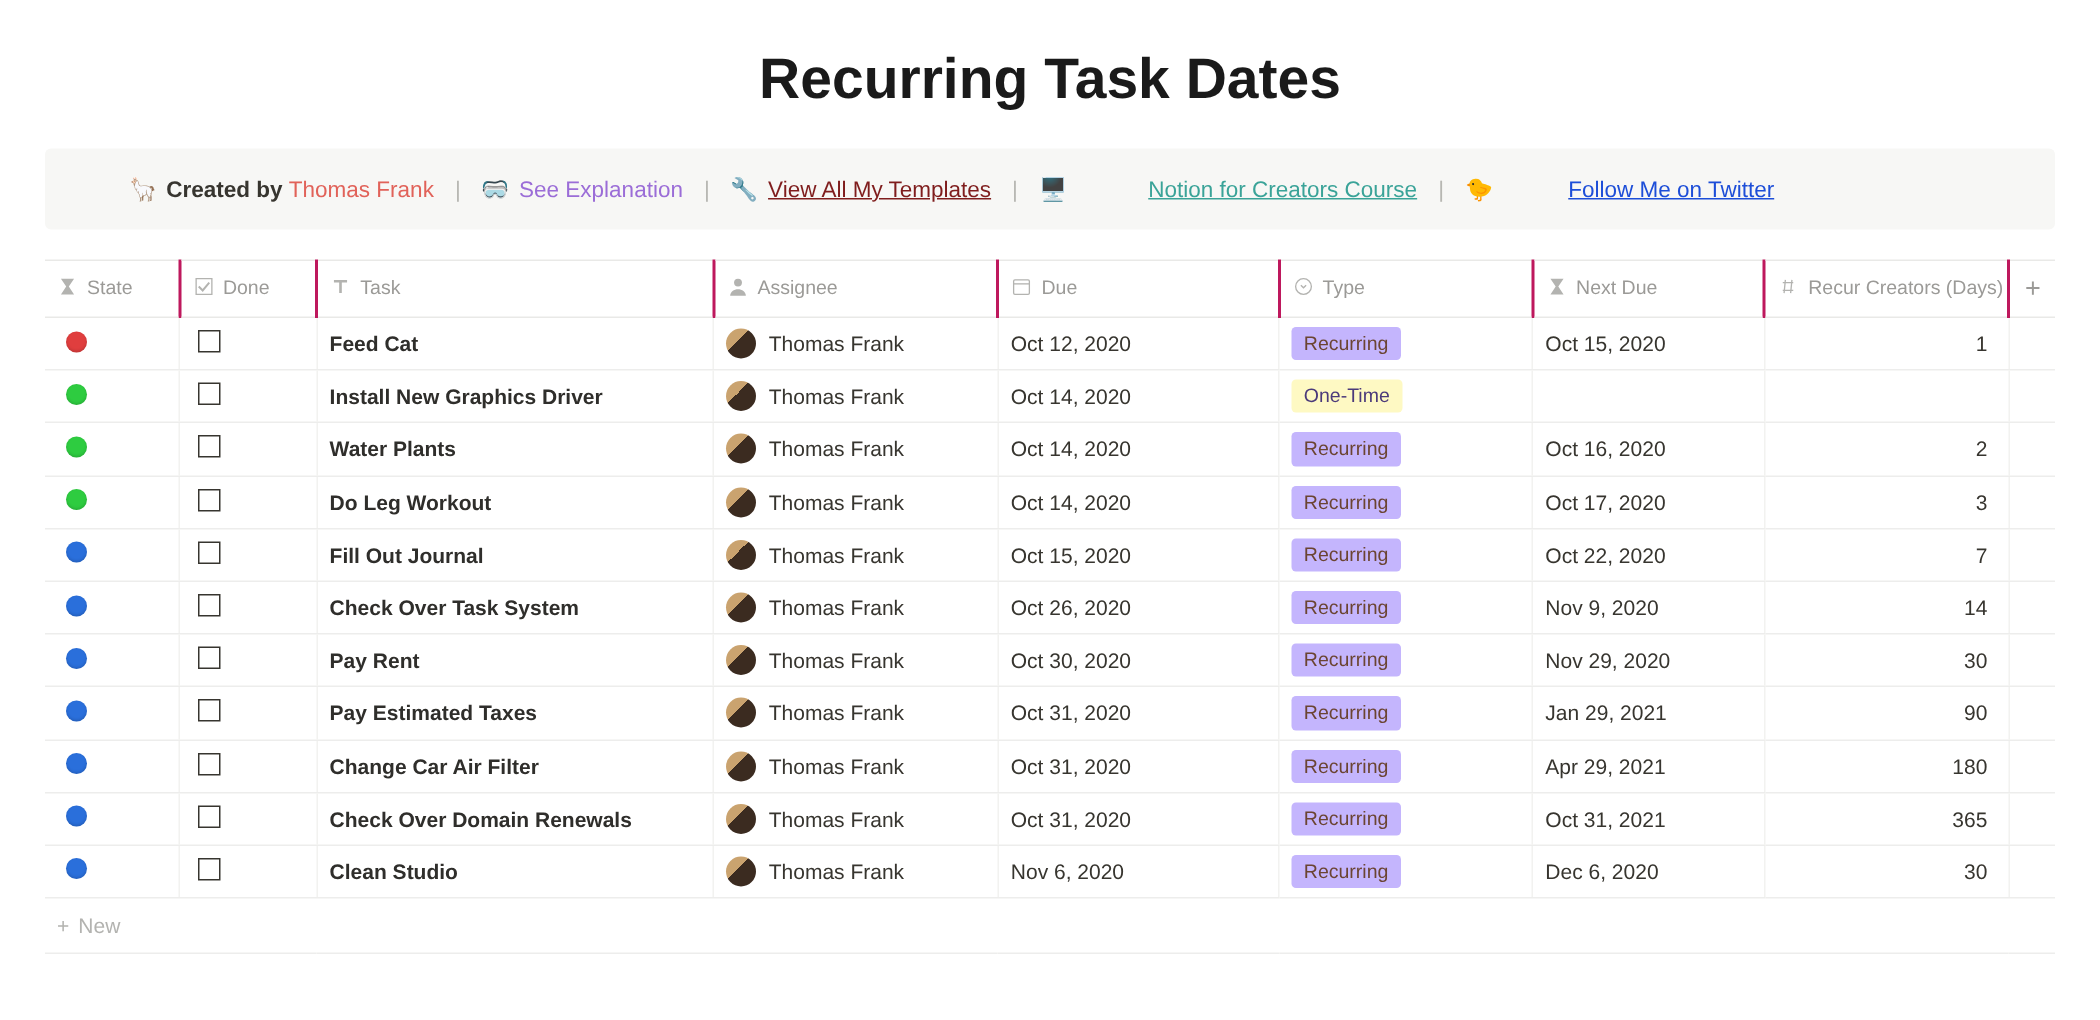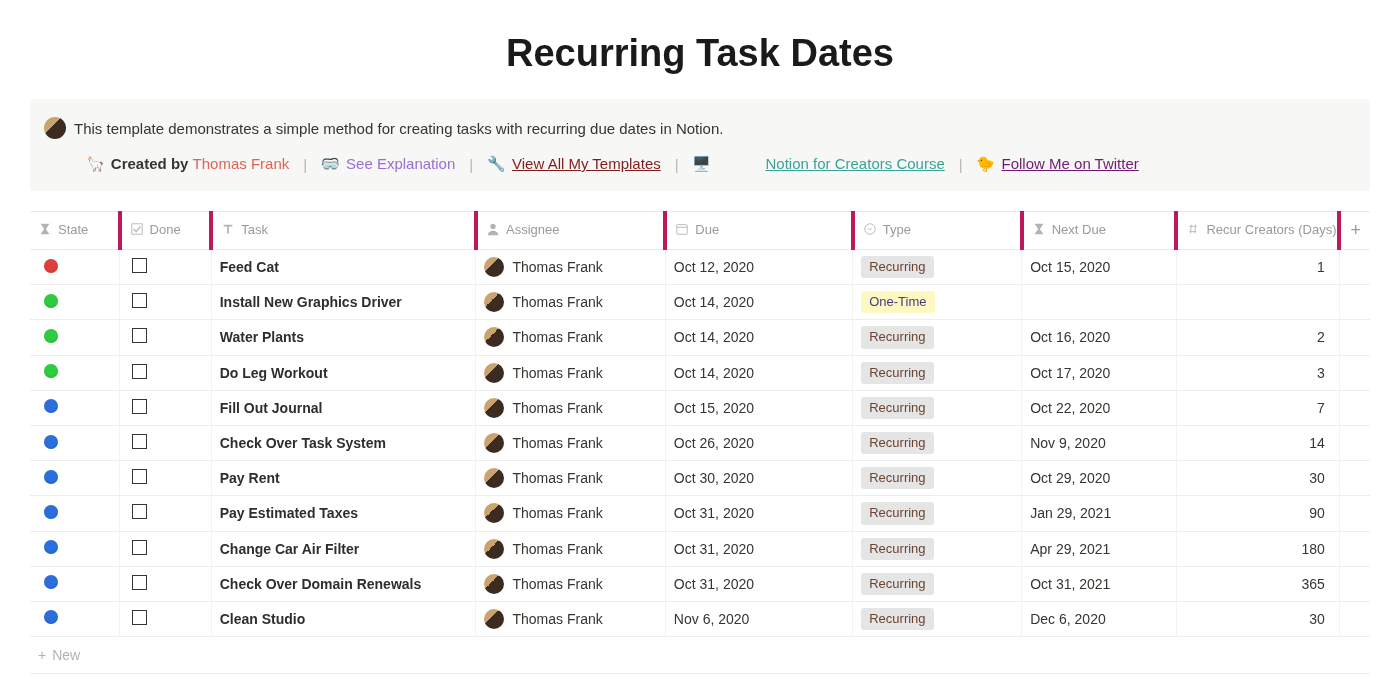--- a/index.html
+++ b/index.html
@@ -44,21 +44,21 @@
     font-size: 15px;
     flex-wrap: wrap;
   }
   .sep { color: #b7b7b2; }
   .emoji { font-size: 15px; margin-right: 2px; }
   .link-created { color: #37352f; font-weight: 600; }
   .link-red { color: #e16259; font-weight: 500; }
   .link-purple { color: #9b6dd7; font-weight: 500; }
   .link-pink { color: #7f1d1d; font-weight: 500; text-decoration: underline; }
   .link-teal { color: #3aa398; font-weight: 500; text-decoration: underline; padding-left: 48px; }
-  .link-blue { color: #701a75; font-weight: 500; text-decoration: underline; }
+  .link-blue { color: #1d4ed8; font-weight: 500; text-decoration: underline; margin-left: 44px; }
   a { cursor: pointer; }
 
   .view-header {
     display: flex; align-items: center; gap: 12px;
     margin: 8px 0 4px 0;
   }
   .view-title { font-size: 19px; font-weight: 600; }
   .view-sel {
     display: flex; align-items: center; gap: 4px;
     font-size: 13px; color: #37352f; font-weight: 500;
@@ -74,21 +74,21 @@
   thead th {
     text-align: left;
     font-weight: 400;
     color: #9b9a97;
     padding: 8px 8px;
     border-bottom: 1px solid #e9e9e7;
     border-top: 1px solid #e9e9e7;
     font-size: 13px;
     white-space: nowrap;
   }
-  thead th + th { border-left: 4px solid #be185d; }
+  thead th + th { border-left: 2px solid #be185d; }
   tbody td {
     padding: 6px 8px;
     border-bottom: 1px solid #ededec;
     vertical-align: middle;
     white-space: nowrap;
     overflow: hidden; text-overflow: ellipsis;
   }
   tbody td + td { border-left: 1px solid #f2f2f0; }
   .col-state { width: 88px; }
   .col-done { width: 90px; }
@@ -110,41 +110,37 @@
     width: 15px; height: 15px; border: 1.4px solid #37352f;
     display: inline-block; margin-left: 4px;
     background: #fff;
   }
   .task-name { font-weight: 600; color: #2f2e2b; }
   .assignee-cell { display:flex; align-items:center; gap:8px; color:#37352f; }
   .tag {
     display: inline-block; padding: 2px 8px; border-radius: 3px;
     font-size: 13px; line-height: 1.4;
   }
-  .tag-recurring { background: #e5e5e5; color: #6b4432; }
+  .tag-recurring { background: #c4b5fd; color: #6b4432; }
   .tag-onetime  { background: #fef9c3; color: #4b3a7a; }
   td.num { text-align: right; padding-right: 14px; }
   .new-row td {
     color: #b3b3b0; font-size: 14px;
     border-left: none; padding-top:10px; padding-bottom:10px;
   }
   .new-row .plus { font-weight: 400; margin-right: 6px; }
   .add-col { color:#9b9a97; font-size: 18px; text-align:center; }
 </style>
 </head>
 <body>
 
 <div class="page">
   <h1 class="title">Recurring Task Dates</h1>
 
   <div class="callout">
-    <div class="callout-row1">
-      <span class="avatar"></span>
-      <span>This template demonstrates a simple method for creating tasks with recurring due dates in Notion.</span>
-    </div>
     <div class="callout-links">
       <span>
         <span class="emoji">🦙</span>
         <span class="link-created">Created by</span>
         <a class="link-red">Thomas Frank</a>
       </span>
       <span class="sep">|</span>
       <span>
         <span class="emoji">🥽</span>
         <a class="link-purple">See Explanation</a>
@@ -339,21 +335,21 @@
           <td><span class="checkbox"></span></td>
           <td><span class="task-name">Pay Rent</span></td>
           <td>
             <span class="assignee-cell">
               <span class="avatar sm"></span>
               <span>Thomas Frank</span>
             </span>
           </td>
           <td><span>Oct 30, 2020</span></td>
           <td><span class="tag tag-recurring">Recurring</span></td>
-          <td><span>Oct 29, 2020</span></td>
+          <td><span>Nov 29, 2020</span></td>
           <td class="num"><span>30</span></td>
           <td></td>
         </tr>
         <tr>
           <td><span class="state-dot" style="background:#2a6fdb"></span></td>
           <td><span class="checkbox"></span></td>
           <td><span class="task-name">Pay Estimated Taxes</span></td>
           <td>
             <span class="assignee-cell">
               <span class="avatar sm"></span>

